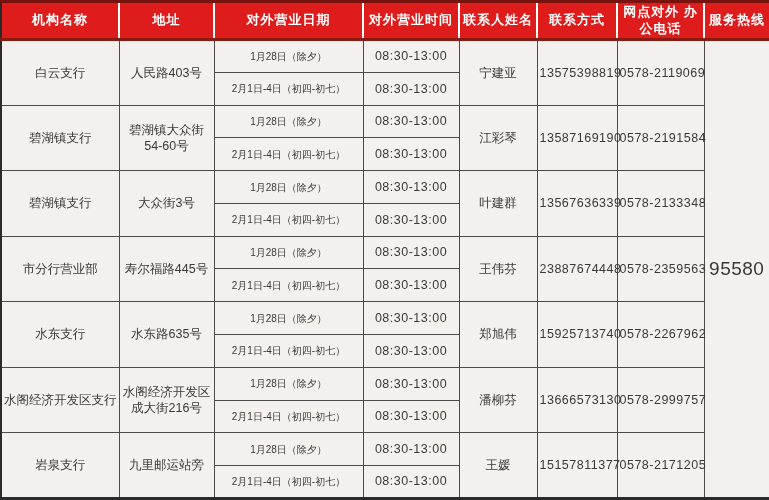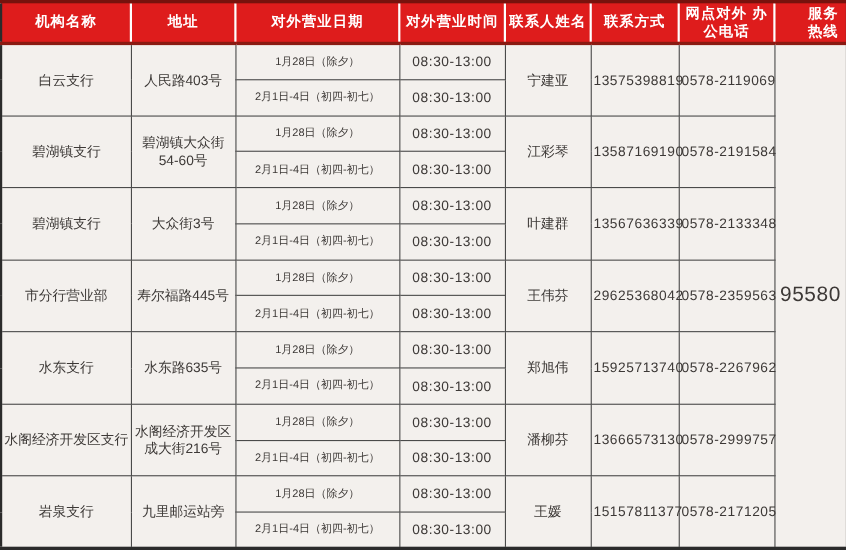--- a/index.html
+++ b/index.html
@@ -15,21 +15,21 @@
   }
   thead tr{height:38px;}
   thead th{
     background:#de1c1c;color:#ffffff;
     font-size:13px;font-weight:bold;letter-spacing:1px;
     border-right:2px solid #ffffff;
     border-bottom:3px solid #8a1a12;
     padding:1px 2px;line-height:1.25;
     vertical-align:middle;text-align:center;
   }
-  thead th:last-child{border-right:none;padding-left:25px;}
+  thead th:last-child{border-right:none;}
   tbody tr{height:32px;}
   tbody td{
     border:1px solid #4a4a4a;
     background:#f3f0ed;
     color:#3c3836;
     text-align:center;vertical-align:middle;
     padding:1px 2px;line-height:1.3;
   }
   .c-name,.c-addr,.c-contact{font-size:12.5px;font-weight:normal;}
   .c-date{font-size:10px;font-weight:normal;white-space:nowrap;}
@@ -109,21 +109,21 @@
       <td class="c-date">2月1日-4日（初四-初七）</td>
       <td class="c-time">08:30-13:00</td>
     </tr>
 
     <tr>
       <td class="c-name" rowspan="2">市分行营业部</td>
       <td class="c-addr" rowspan="2">寿尔福路445号</td>
       <td class="c-date">1月28日（除夕）</td>
       <td class="c-time">08:30-13:00</td>
       <td class="c-contact" rowspan="2">王伟芬</td>
-      <td class="c-mobile" rowspan="2">29625368042</td>
+      <td class="c-mobile" rowspan="2">23887674448</td>
       <td class="c-office" rowspan="2">0578-2359563</td>
     </tr>
     <tr>
       <td class="c-date">2月1日-4日（初四-初七）</td>
       <td class="c-time">08:30-13:00</td>
     </tr>
 
     <tr>
       <td class="c-name" rowspan="2">水东支行</td>
       <td class="c-addr" rowspan="2">水东路635号</td>

